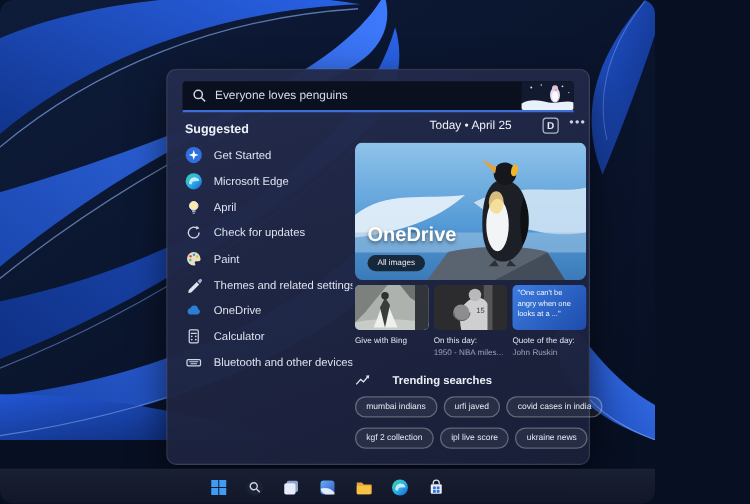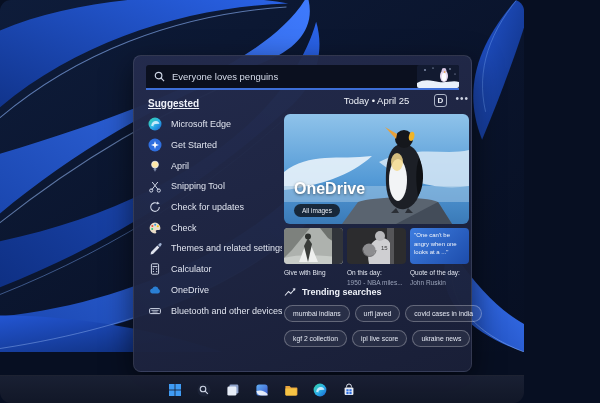--- a/index.html
+++ b/index.html
@@ -16,21 +16,21 @@
     border:1px solid rgba(255,255,255,.10); border-radius:8px;
     box-shadow:0 10px 30px rgba(0,0,0,.55); }
 
   .searchbar { position:absolute; left:12px; right:12px; top:9px; height:25px;
     background:#0b101f; border-bottom:2px solid #3e6fd8; border-radius:3px 3px 0 0;
     display:flex; align-items:center; padding:0 0 0 8px; }
   .searchbar .q { flex:0 0 auto; margin-right:7px; display:flex; }
   .search-text { flex:1; font-size:9.5px; color:#d6dcea; white-space:nowrap; overflow:hidden; }
   .search-art { flex:0 0 auto; width:42px; height:23px; border-radius:2px; overflow:hidden; }
 
-  .col-title { position:absolute; font-size:10px; font-weight:bold; color:#eef1f8;text-decoration:underline; }
+  .col-title { position:absolute; font-size:10px; font-weight:bold; color:#eef1f8; }
   .suggested-title { left:14px; top:42px; }
 
   .sg-list { position:absolute; left:14px; top:58px; width:134px; }
   .sg-item { display:flex; align-items:center; gap:9px; height:20.7px; cursor:pointer; }
   .sg-item .ic { width:14px; height:14px; flex:0 0 auto; display:flex; }
   .sg-item .lb { font-size:9px; color:#dfe3ee; white-space:nowrap; overflow:hidden; }
 
   
   .rcol { position:absolute; left:150px; top:38px; width:185px; }
   .today-row { position:relative; height:16px; }
@@ -52,21 +52,21 @@
   .cards { display:flex; gap:4px; margin-top:4px; }
   .mini-card { width:59px; cursor:pointer; }
   .mini-img { width:59px; height:36px; border-radius:4px; overflow:hidden; }
   .quote-card { width:59px; height:36px; border-radius:4px; overflow:hidden;
     background:linear-gradient(135deg,#3d7de0,#1d4cab); padding:3px 4px; }
   .quote-card .ql { font-size:6px; color:#f2f5fb; line-height:1.45; }
   .cap { margin-top:4px; }
   .cap .c1 { font-size:6.5px; color:#e2e6f0; line-height:1.5; }
   .cap .c2 { font-size:6.5px; color:#9aa3ba; line-height:1.4; }
 
-  .trend-head { display:flex; align-items:flex-start; gap:6px; }
+  .trend-head { display:flex; align-items:flex-start; gap:18px; margin-top:12px; }
   .trend-head .tl { font-size:9px; font-weight:bold; color:#eef1f8; }
   .chip-row { display:flex; gap:5px; margin-top:8px; }
   .chip { font-size:6.8px; color:#e4e8f2; padding:4px 8px; border:1px solid rgba(255,255,255,.28);
     background:rgba(255,255,255,.06); border-radius:9px; white-space:nowrap; cursor:pointer; }
 
   
   .taskbar { position:absolute; left:0; right:0; bottom:0; height:28px;
     background:linear-gradient(180deg, rgba(26,32,52,.96), rgba(18,23,40,.96));
     border-top:1px solid rgba(255,255,255,.05);
     display:flex; align-items:center; justify-content:center; gap:7px; }
@@ -140,67 +140,56 @@
       </span>
     </div>
 
     <div class="col-title suggested-title">Suggested</div>
 
     <div class="sg-list">
 
       <div class="sg-item">
         <span class="ic">
           <svg viewBox="0 0 14 14" width="14" height="14">
+            <circle cx="7" cy="7" r="6.5" fill="#2f6fe0"></circle>
+            <path d="M7 3 L8 6 L11 7 L8 8 L7 11 L6 8 L3 7 L6 6 Z" fill="#ffffff"></path>
+          </svg>
+          </span>
+        <span class="lb">Get Started</span>
+      </div>
+
+      <div class="sg-item">
+        <span class="ic">
+          <svg viewBox="0 0 14 14" width="14" height="14">
             <defs>
                 <linearGradient id="eg1" x1="0" y1="0" x2="1" y2="1">
               <stop offset="0" stop-color="#35d2a2"></stop>
                   <stop offset=".5" stop-color="#2bb3e8"></stop>
               <stop offset="1" stop-color="#1a5fd0"></stop>
                 </linearGradient>
               </defs>
             <circle cx="7" cy="7" r="6.5" fill="url(#eg1)"></circle>
             <path d="M3.2,8.5 C3.5,5.5 5.5,3.8 8,3.9 C10,4 11.3,5.2 11.4,6.7 L7.5,6.9 C6,7.1 5.2,8 5.6,9.4 C4.4,9.4 3.4,9.2 3.2,8.5 Z" fill="#dff3ff" opacity=".85"></path>
           </svg>
           </span>
         <span class="lb">Microsoft Edge</span>
       </div>
 
       <div class="sg-item">
         <span class="ic">
           <svg viewBox="0 0 14 14" width="14" height="14">
-            <circle cx="7" cy="7" r="6.5" fill="#2f6fe0"></circle>
-            <path d="M7 3 L8 6 L11 7 L8 8 L7 11 L6 8 L3 7 L6 6 Z" fill="#ffffff"></path>
-          </svg>
-          </span>
-        <span class="lb">Get Started</span>
-      </div>
-
-      <div class="sg-item">
-        <span class="ic">
-          <svg viewBox="0 0 14 14" width="14" height="14">
             <circle cx="7" cy="5.6" r="3.4" fill="#ffe9a8" stroke="#e8ecf5" stroke-width=".8"></circle>
             <rect x="5.6" y="9.2" width="2.8" height="1.6" rx=".5" fill="#9fb0d0"></rect>
             <rect x="6" y="11.2" width="2" height="1" rx=".4" fill="#7e8cab"></rect>
           </svg>
           </span>
         <span class="lb">April</span>
       </div>
 
 
-      <div class="sg-item">
-        <span class="ic">
-          <svg viewBox="0 0 14 14" width="14" height="14">
-            <line x1="4.2" y1="3" x2="10.5" y2="11" stroke="#cfd6e6" stroke-width="1"></line>
-            <line x1="9.8" y1="3" x2="3.5" y2="11" stroke="#cfd6e6" stroke-width="1"></line>
-            <circle cx="3.2" cy="11.5" r="1.6" fill="none" stroke="#cfd6e6" stroke-width="1"></circle>
-            <circle cx="10.8" cy="11.5" r="1.6" fill="none" stroke="#cfd6e6" stroke-width="1"></circle>
-          </svg>
-          </span>
-        <span class="lb">Snipping Tool</span>
-      </div>
 
       <div class="sg-item">
         <span class="ic">
           <svg viewBox="0 0 14 14" width="14" height="14">
             <path d="M11.3,7 A4.3,4.3 0 1 1 9.6,3.6" fill="none" stroke="#cfd6e6" stroke-width="1.1"></path>
             <path d="M9.2,1.6 L11.6,3.5 L8.8,4.6 Z" fill="#cfd6e6"></path>
           </svg>
           </span>
         <span class="lb">Check for updates</span>
       </div>
@@ -208,54 +197,54 @@
       <div class="sg-item">
         <span class="ic">
           <svg viewBox="0 0 14 14" width="14" height="14">
             <path d="M7,1.6 a5.4,5.4 0 1 0 0,10.8 c1.4,0 1.6-.9 1-1.7 c-.6-.8 0-1.8 1.2-1.8 l1.6,0 a1.6,1.6 0 0 0 1.6-1.9 A5.6,5.6 0 0 0 7,1.6 Z" fill="#e9ddc8"></path>
             <circle cx="4.4" cy="5" r="1" fill="#e74c3c"></circle>
             <circle cx="7.2" cy="3.8" r="1" fill="#3498db"></circle>
             <circle cx="9.8" cy="5.2" r="1" fill="#f1c40f"></circle>
             <circle cx="4.2" cy="8" r="1" fill="#2ecc71"></circle>
           </svg>
           </span>
-        <span class="lb">Check</span>
+        <span class="lb">Paint</span>
       </div>
 
       <div class="sg-item">
         <span class="ic">
           <svg viewBox="0 0 14 14" width="14" height="14">
             <path d="M3,11 L9.4,4.6 L11.4,6.6 L5,13 L2.6,13.4 Z" fill="#dfe3ee"></path>
             <path d="M10,4 L11.4,2.6 a1.1,1.1 0 0 1 2,1.4 L12,6 Z" fill="#9fb0d0"></path>
           </svg>
           </span>
         <span class="lb">Themes and related settings</span>
+      </div>
+
+      <div class="sg-item">
+        <span class="ic">
+          <svg viewBox="0 0 14 14" width="14" height="14">
+            <path d="M4,10.5 a2.6,2.6 0 0 1 .4,-5.1 a3.2,3.2 0 0 1 6.1,.7 a2.3,2.3 0 0 1 -.4,4.4 Z" fill="#2a7fd4"></path>
+          </svg>
+          </span>
+        <span class="lb">OneDrive</span>
       </div>
 
       <div class="sg-item">
         <span class="ic">
           <svg viewBox="0 0 14 14" width="14" height="14">
             <rect x="3.4" y="1.8" width="7.2" height="10.4" rx="1" fill="none" stroke="#cfd6e6" stroke-width="1"></rect>
             <line x1="4.6" y1="4.6" x2="9.4" y2="4.6" stroke="#cfd6e6" stroke-width="1"></line>
             <circle cx="5.4" cy="7" r=".7" fill="#cfd6e6"></circle>
               <circle cx="8.6" cy="7" r=".7" fill="#cfd6e6"></circle>
             <circle cx="5.4" cy="9.6" r=".7" fill="#cfd6e6"></circle>
               <circle cx="8.6" cy="9.6" r=".7" fill="#cfd6e6"></circle>
           </svg>
           </span>
         <span class="lb">Calculator</span>
-      </div>
-
-      <div class="sg-item">
-        <span class="ic">
-          <svg viewBox="0 0 14 14" width="14" height="14">
-            <path d="M4,10.5 a2.6,2.6 0 0 1 .4,-5.1 a3.2,3.2 0 0 1 6.1,.7 a2.3,2.3 0 0 1 -.4,4.4 Z" fill="#2a7fd4"></path>
-          </svg>
-          </span>
-        <span class="lb">OneDrive</span>
       </div>
 
       <div class="sg-item">
         <span class="ic">
           <svg viewBox="0 0 14 14" width="14" height="14">
             <rect x="1.6" y="4.6" width="10.8" height="5" rx="1" fill="none" stroke="#cfd6e6" stroke-width="1"></rect>
             <line x1="3.4" y1="6.4" x2="10.6" y2="6.4" stroke="#cfd6e6" stroke-width=".8"></line>
             <line x1="4.4" y1="8" x2="9.6" y2="8" stroke="#cfd6e6" stroke-width=".8"></line>
           </svg>
           </span>

